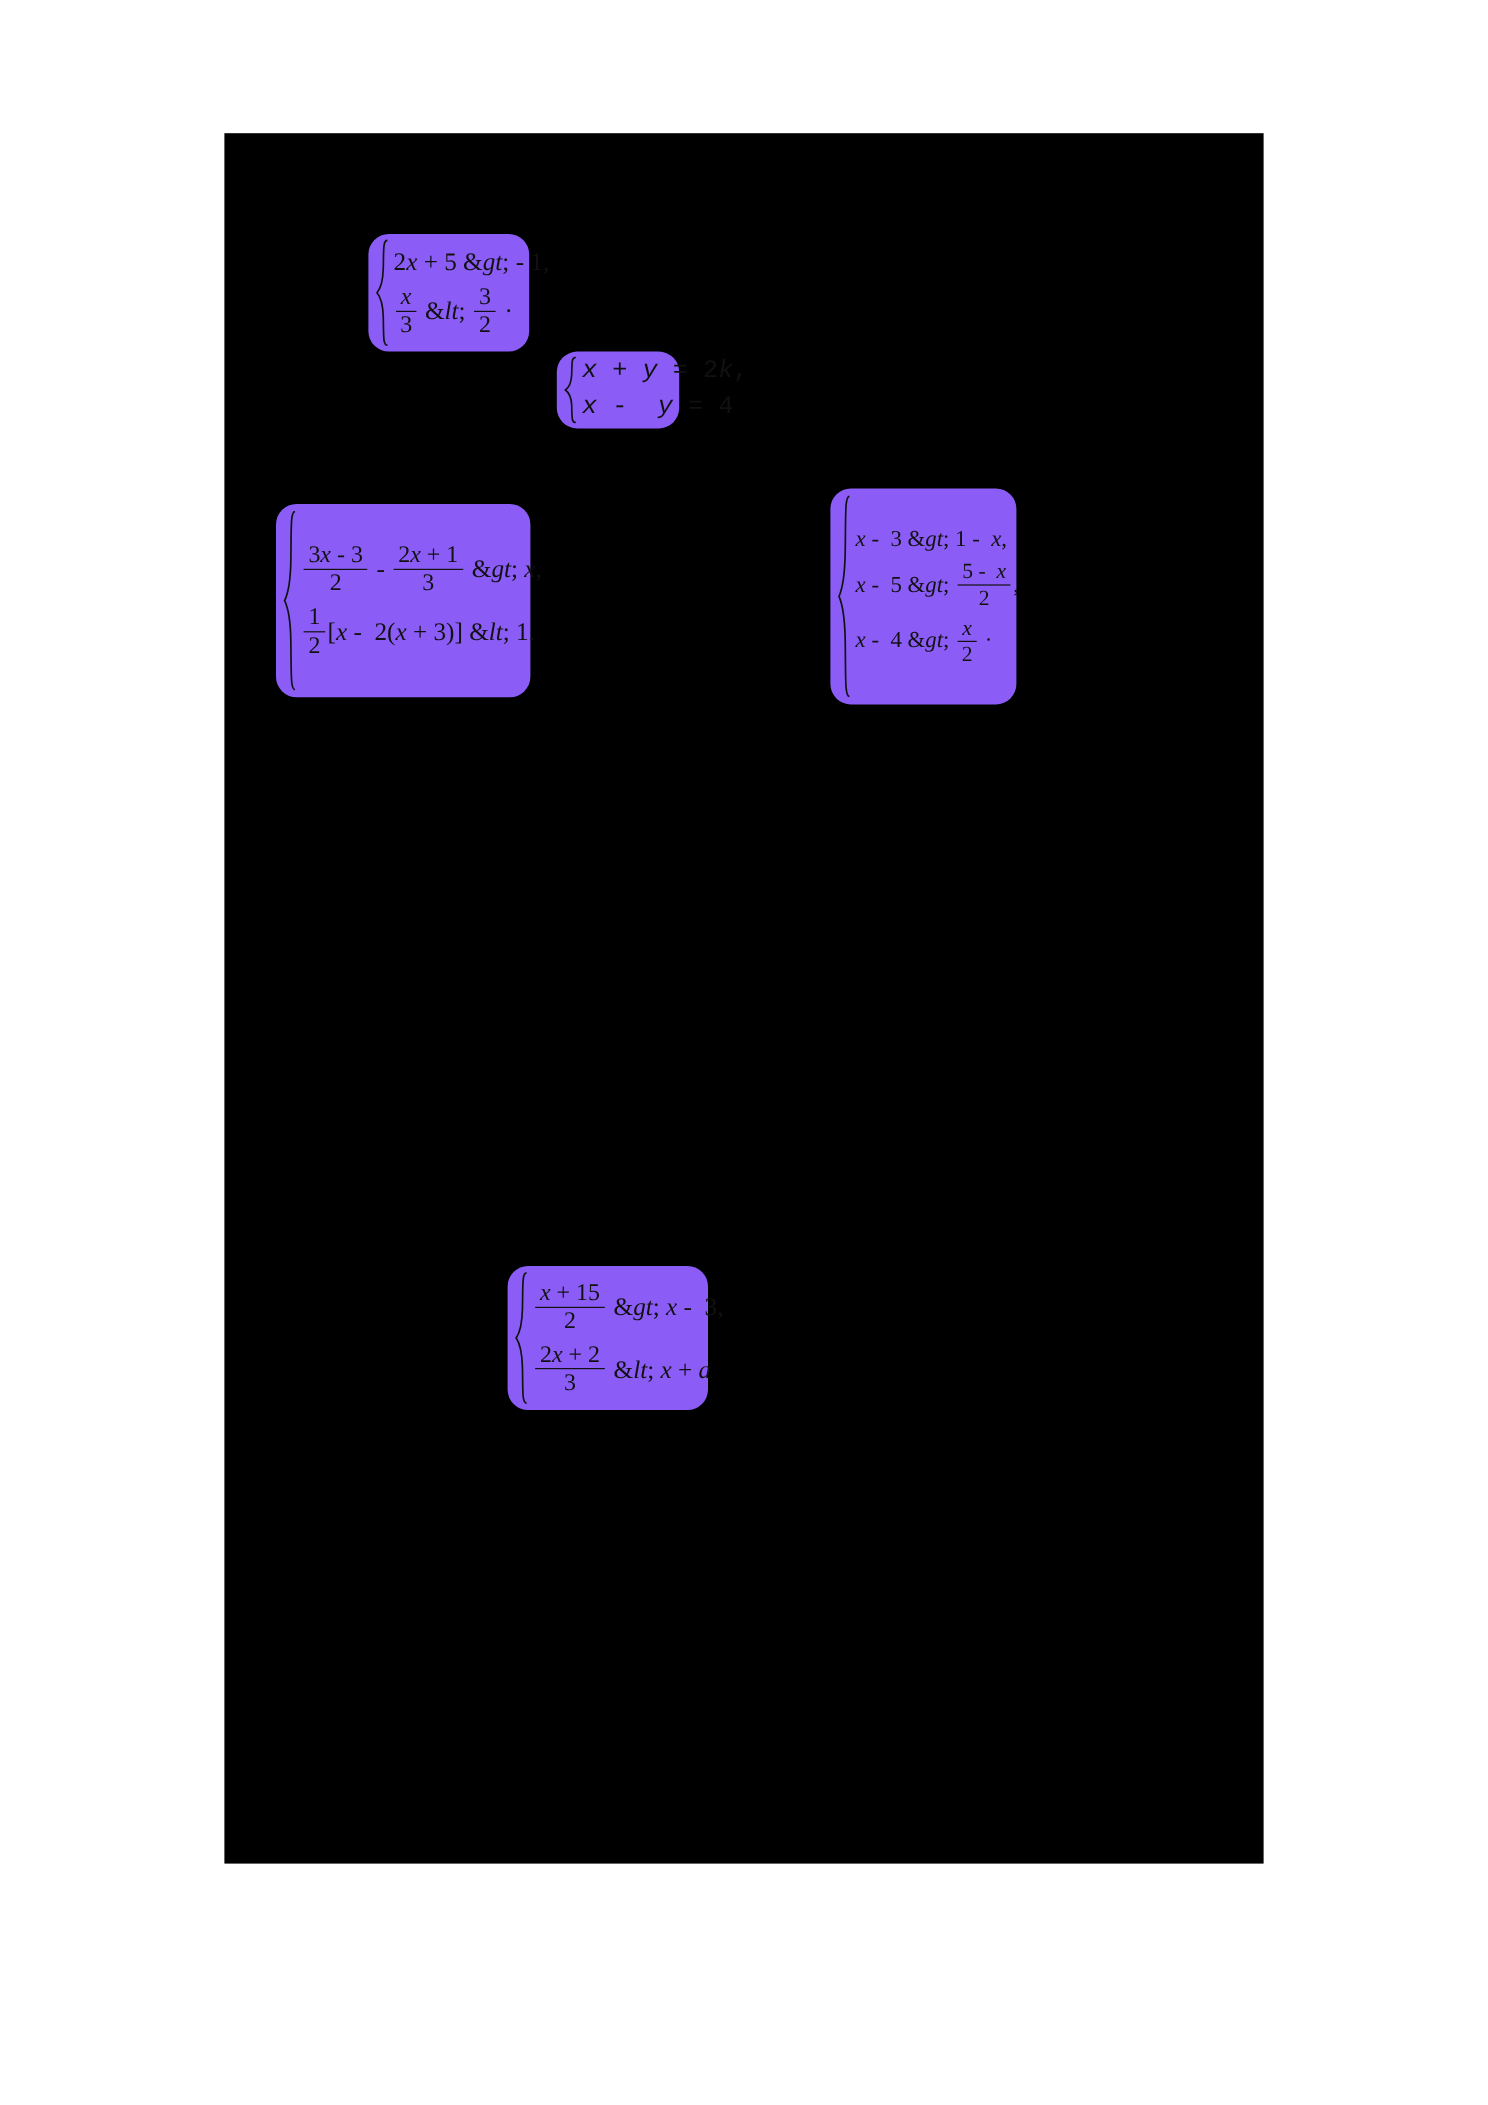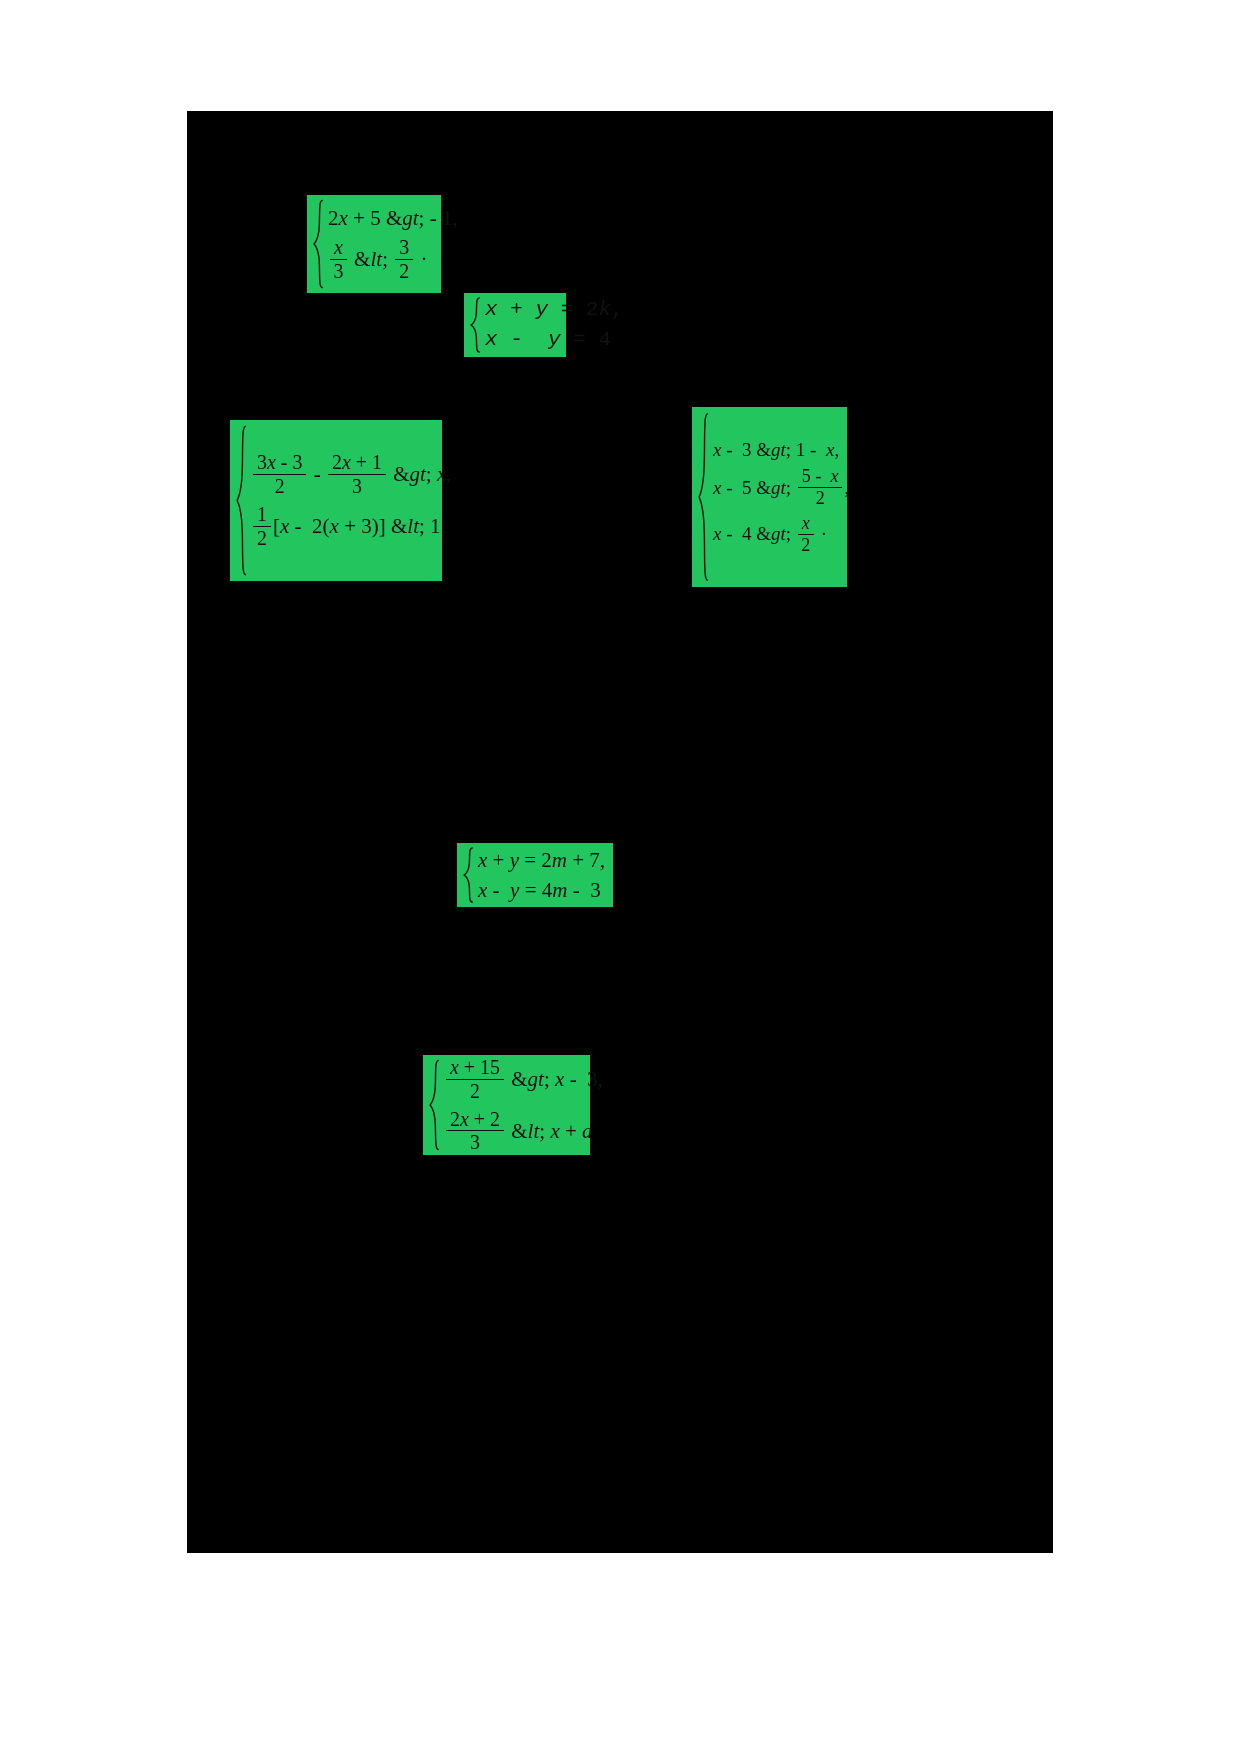--- a/index.html
+++ b/index.html
@@ -18,27 +18,28 @@
   .panel {
     position: absolute;
     left: 187px;
     top: 111px;
     width: 866px;
     height: 1442px;
     background: #000000;
   }
   .sys {
     position: absolute;
-    background: #22c55e;
+    background: #8b5cf6;
     color: #111111;
     display: flex;
     align-items: stretch;
     box-sizing: border-box;
     padding: 4px 6px 4px 5px;
     font-size: 21px;
+    border-radius: 17px;
   }
   .sys .brace {
     width: 13px;
     flex: 0 0 13px;
     margin-right: 3px;
   }
   .sys .brace svg {
     width: 100%;
     height: 100%;
     display: block;
@@ -75,21 +76,21 @@
     padding-top: 1px;
     white-space: pre;
   }
   
   .box1 { left: 307px; top: 195px; width: 134px; height: 98px; }
   .box2 { left: 464px; top: 293px; width: 102px; height: 64px; font-family: Liberation Mono, monospace; }
   .box3 { left: 230px; top: 420px; width: 212px; height: 161px; }
   .box4 { left: 692px; top: 407px; width: 155px; height: 180px; font-size: 19px; }
   .box4 .lines { row-gap: 6px; }
   .box5 { left: 457px; top: 843px; width: 156px; height: 64px; }
-  .box6 { left: 423px; top: 1055px; width: 167px; height: 100px; }
+  .box6 { left: 423px; top: 1055px; width: 167px; height: 120px; }
   .box2 .lines, .box5 .lines { row-gap: 5px; }
 </style>
 </head>
 <body>
 
 <div class="page">
   <div class="panel"></div>
 
   <div class="sys box1">
       <span class="brace">
@@ -129,31 +130,20 @@
         <svg viewBox="0 0 12 100" preserveAspectRatio="none">
           <path d="M10 1.5 C6.5 1.5 7.2 10 6.8 28 C6.5 41 4.8 46 2 50 C4.8 54 6.5 59 6.8 72 C7.2 90 6.5 98.5 10 98.5" fill="none" stroke="#111111" stroke-width="1.4" vector-effect="non-scaling-stroke"></path>
         </svg>
       </span>
       <div class="lines">
         <div class="mline"><span><i>x</i> -  3 &amp;<i>gt</i>; 1 -  <i>x</i>,</span></div>
         <div class="mline"><span><i>x</i> -  5 &amp;<i>gt</i>; </span><span class="frac"><span class="num">5 -  <i>x</i></span><span class="den">2</span></span><span>,</span></div>
         <div class="mline"><span><i>x</i> -  4 &amp;<i>gt</i>; </span><span class="frac"><span class="num"><i>x</i></span><span class="den">2</span></span><span> ·</span></div>
       </div>
     </div>
-  <div class="sys box5">
-      <span class="brace">
-        <svg viewBox="0 0 12 100" preserveAspectRatio="none">
-          <path d="M10 1.5 C6.5 1.5 7.2 10 6.8 28 C6.5 41 4.8 46 2 50 C4.8 54 6.5 59 6.8 72 C7.2 90 6.5 98.5 10 98.5" fill="none" stroke="#111111" stroke-width="1.4" vector-effect="non-scaling-stroke"></path>
-        </svg>
-      </span>
-      <div class="lines">
-        <div class="mline"><span><i>x</i> + <i>y</i> = 2<i>m</i> + 7,</span></div>
-        <div class="mline"><span><i>x</i> -  <i>y</i> = 4<i>m</i> -  3</span></div>
-      </div>
-    </div>
   <div class="sys box6">
       <span class="brace">
         <svg viewBox="0 0 12 100" preserveAspectRatio="none">
           <path d="M10 1.5 C6.5 1.5 7.2 10 6.8 28 C6.5 41 4.8 46 2 50 C4.8 54 6.5 59 6.8 72 C7.2 90 6.5 98.5 10 98.5" fill="none" stroke="#111111" stroke-width="1.4" vector-effect="non-scaling-stroke"></path>
         </svg>
       </span>
       <div class="lines">
         <div class="mline"><span class="frac"><span class="num"><i>x</i> + 15</span><span class="den">2</span></span><span> &amp;<i>gt</i>; <i>x</i> -  3,</span></div>
         <div class="mline"><span class="frac"><span class="num">2<i>x</i> + 2</span><span class="den">3</span></span><span> &amp;<i>lt</i>; <i>x</i> + <i>a</i></span></div>
       </div>

